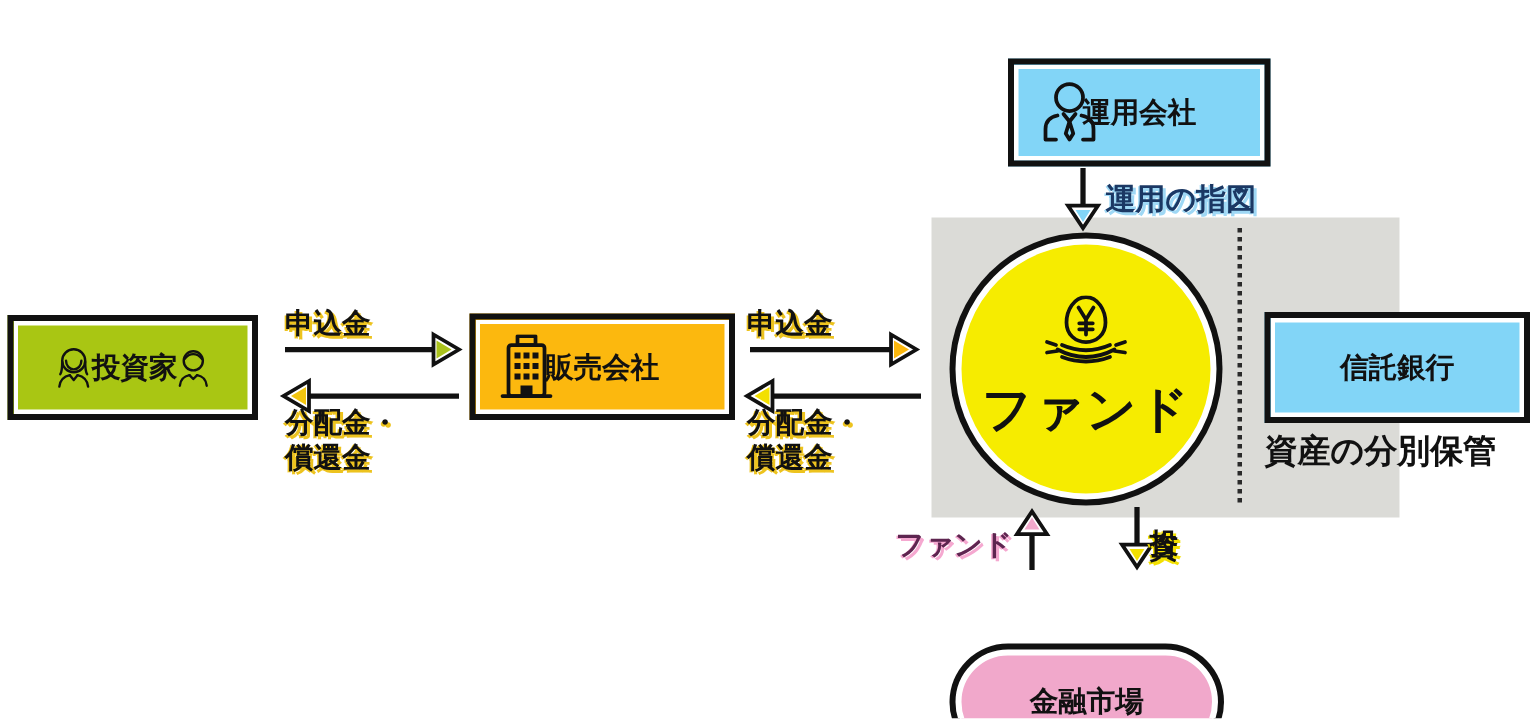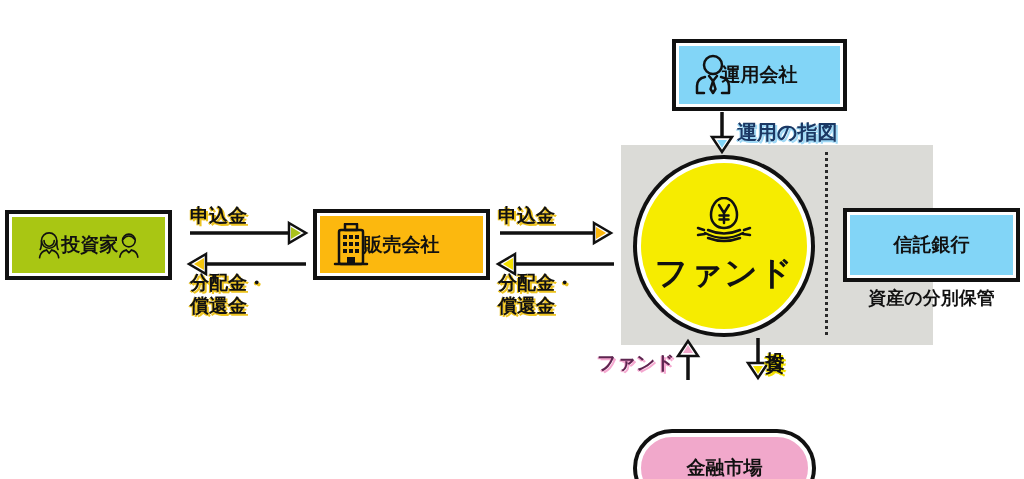--- a/index.html
+++ b/index.html
@@ -53,21 +53,21 @@
   }
   .result-label{
     left:597px;top:350px;font-size:19px;font-weight:700;color:#5e2550;white-space:nowrap;
     text-shadow:2px 2px 0 #f5a8d0,-1px 1px 0 #f5a8d0;
   }
   .investment-label{
     left:763px;top:337px;font-size:19px;font-weight:700;color:#111;
     writing-mode:vertical-rl;text-orientation:upright;letter-spacing:3px;
     text-shadow:2px 2px 0 #f3e000,-1px 1px 0 #f3e000;
   }
-  .custody-label{left:843px;top:286px;width:177px;text-align:center;font-size:18px;font-weight:700;color:#111;white-space:nowrap;font-family:Liberation Mono, monospace;}
+  .custody-label{left:843px;top:286px;width:177px;text-align:left;font-size:22px;font-weight:700;color:#111;white-space:nowrap;font-family:Liberation Mono, monospace;}
   .arrows-layer{left:0;top:0;width:1024px;height:479px;pointer-events:none;}
   svg.node-icon{display:block;}
   svg .stroke{fill:none;stroke:#111;stroke-width:2.5;stroke-linecap:round;stroke-linejoin:round;}
   svg .fillb{fill:#111;stroke:none;}
 </style>
 </head>
 <body>
 
 <div id="canvas">
 

